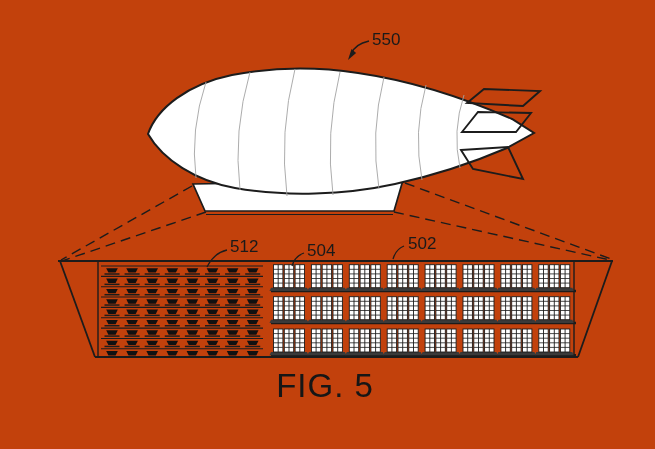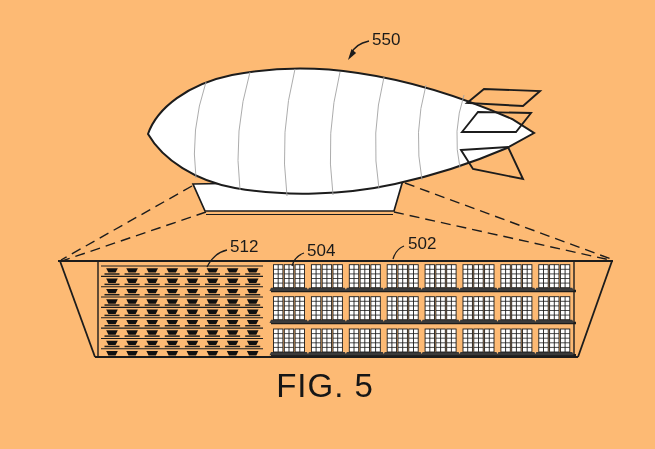--- a/index.html
+++ b/index.html
@@ -1,19 +1,19 @@
 <!DOCTYPE html>
 <html><head>
 <meta charset="utf-8">
 <style>
   html,body{margin:0;padding:0;background:#ffffff;}
   .stage{
     position:relative;
     width:655px;height:449px;
-    background:#fdba74;
+    background:#c2410c;
     overflow:hidden;
     font-family:"Liberation Sans", sans-serif;
     text-align:center;
   }
   svg{position:absolute;inset:0;}
   .ref-label{
     font-family:"Liberation Sans", sans-serif;
     font-size:17px;
     fill:#1a1a1a;
   }

